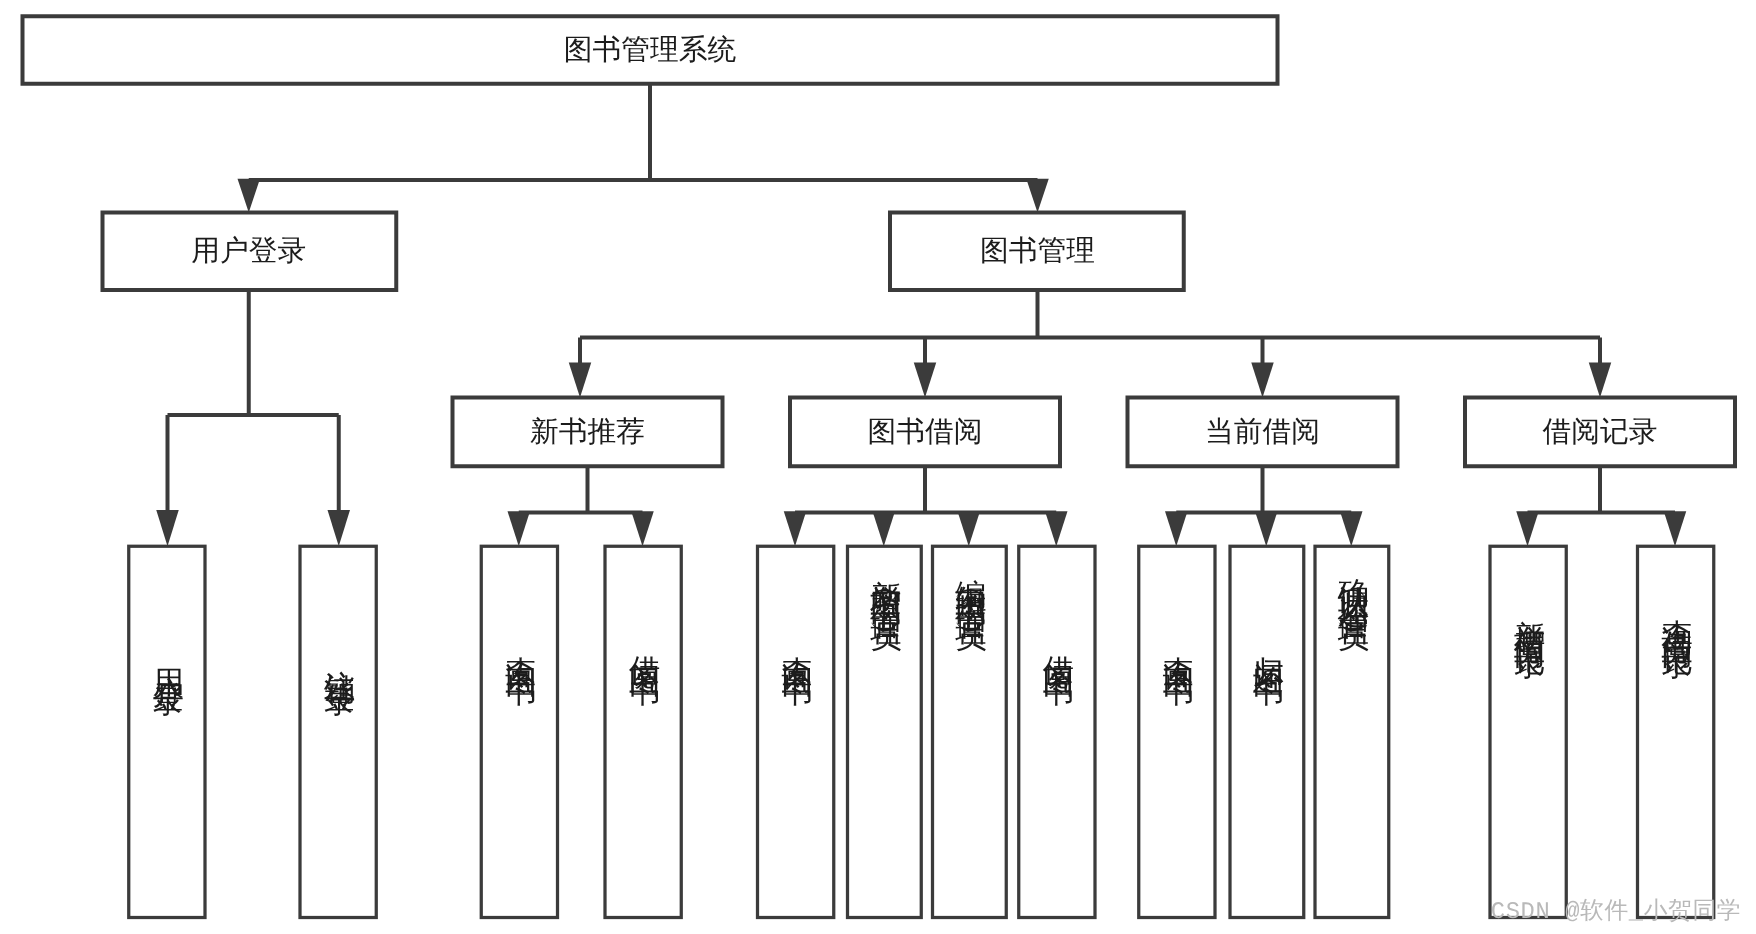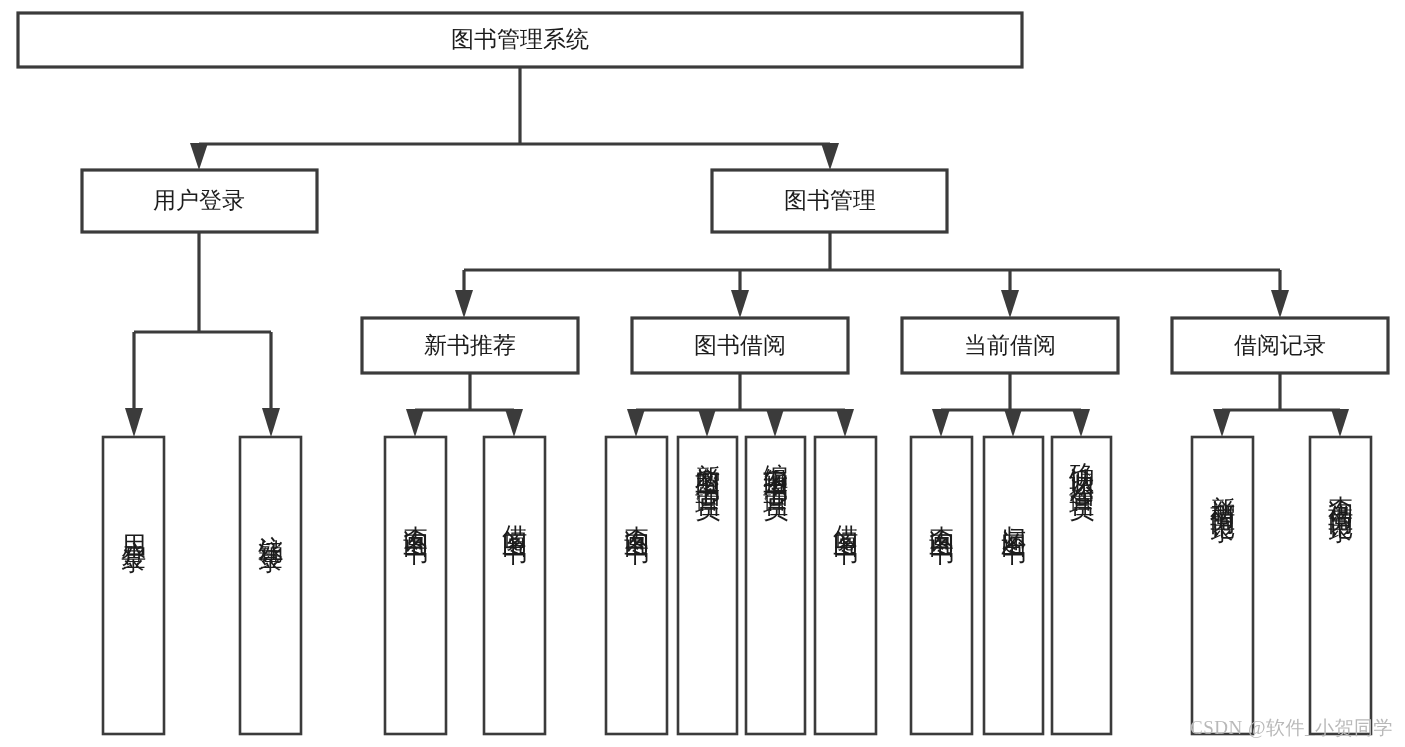--- a/index.html
+++ b/index.html
@@ -67,21 +67,21 @@
     line-height: 1.02;
     letter-spacing: 5px;
     color: #1c1c1c;
     white-space: nowrap;
     text-align: start;
   }
   .watermark {
     position: absolute;
     right: 12px;
     bottom: 6px;
-    font-family: Liberation Serif, serif;
+    font-family: Liberation Mono, monospace;
     font-size: 19px;
     color: #b9b9b9;
     letter-spacing: 0.5px;
     white-space: nowrap;
   }
 </style>
 </head>
 <body>
 
 <div id="diagram-root">

